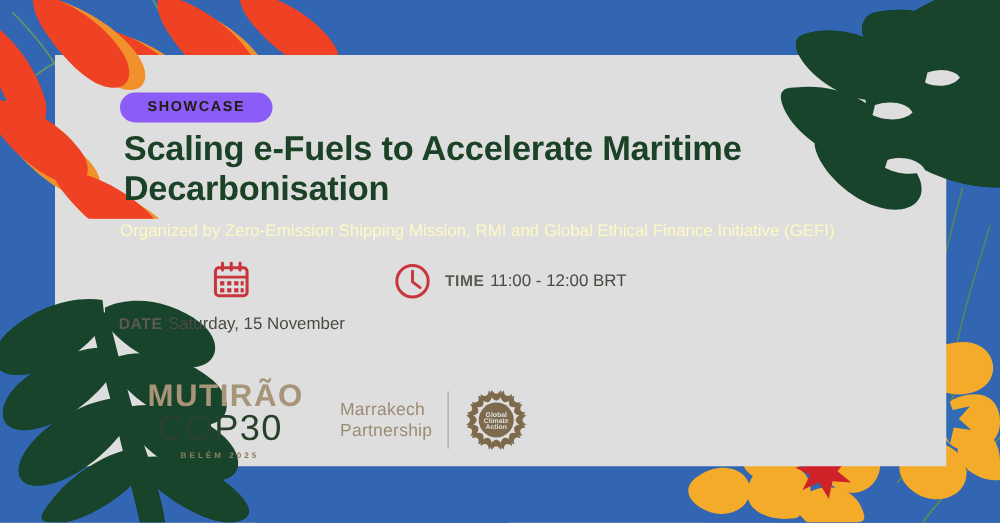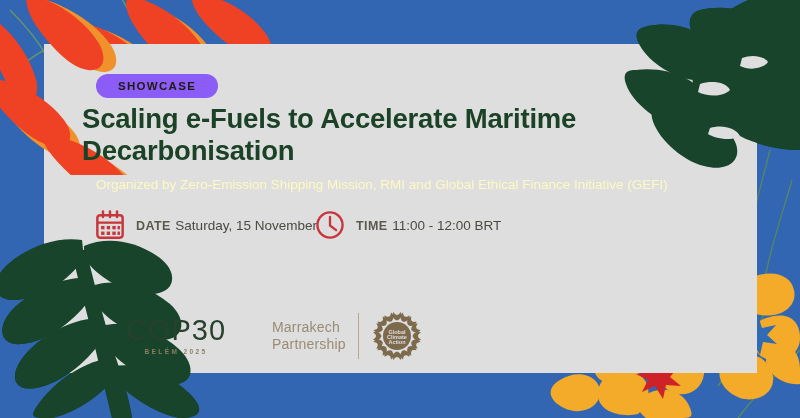--- a/index.html
+++ b/index.html
@@ -25,21 +25,21 @@
   #badge{
     position:absolute;left:96px;top:74px;
     background:#8b5cf6;color:#1f1c10;
     font-size:11.5px;font-weight:bold;letter-spacing:1.3px;
     padding:6px 22px 6px 22px;border-radius:14px;
     line-height:12px;
   }
 
   
   #title{
-    position:absolute;left:82px;top:103px;width:600px;
+    position:absolute;left:99px;top:103px;width:600px;
     color:#1b4226;font-size:27.5px;font-weight:bold;line-height:32px;
     letter-spacing:-0.2px;
   }
   #organizer{
     position:absolute;left:96px;top:176px;width:650px;
     color:#fef9c3;font-size:13.5px;line-height:17px;
   }
 
   
   #meta{position:absolute;left:95px;top:209px;width:660px;height:46px;}
@@ -236,21 +236,21 @@
   </svg>
 
   <div id="badge">SHOWCASE</div>
 
   <div id="title">Scaling e-Fuels to Accelerate Maritime Decarbonisation</div>
 
   <div id="organizer">Organized by Zero-Emission Shipping Mission, RMI and Global Ethical Finance Initiative (GEFI)</div>
 
   <div id="meta">
 
-    <div class="meta-item" style="left:0px;">
+    <div class="meta-item" style="left:0px;flex-direction:column;">
       <svg class="meta-ico" viewBox="0 0 32 32">
         <rect x="2.5" y="5.5" width="27" height="24" rx="3" ry="3" fill="none" stroke="#c8353c" stroke-width="2.6"></rect>
         <line x1="3" y1="13.5" x2="29" y2="13.5" stroke="#c8353c" stroke-width="2.4"></line>
         <g stroke="#c8353c" stroke-width="2.6" stroke-linecap="round">
           <line x1="8.5" y1="1.5" x2="8.5" y2="7.5"></line>
           <line x1="16" y1="1.5" x2="16" y2="7.5"></line>
           <line x1="23.5" y1="1.5" x2="23.5" y2="7.5"></line>
         </g>
         <g fill="#c8353c">
           <rect x="6.5" y="17" width="3.6" height="3.6"></rect>
@@ -278,20 +278,21 @@
         <span class="meta-label">TIME</span>
         <span class="meta-value">11:00 - 12:00 BRT</span>
       </span>
     </div>
 
   </div>
 
   <div id="logos">
 
     <div id="cop-logo">
+      <div id="mutirao">MUTIRÃO</div>
       <div id="cop30">COP30</div>
       <div id="belem">BELÉM 2025</div>
     </div>
 
     <div id="mp-block">
       <div id="mp-text">
         <div>Marrakech</div>
         <div>Partnership</div>
       </div>
       <div id="mp-div"></div>

